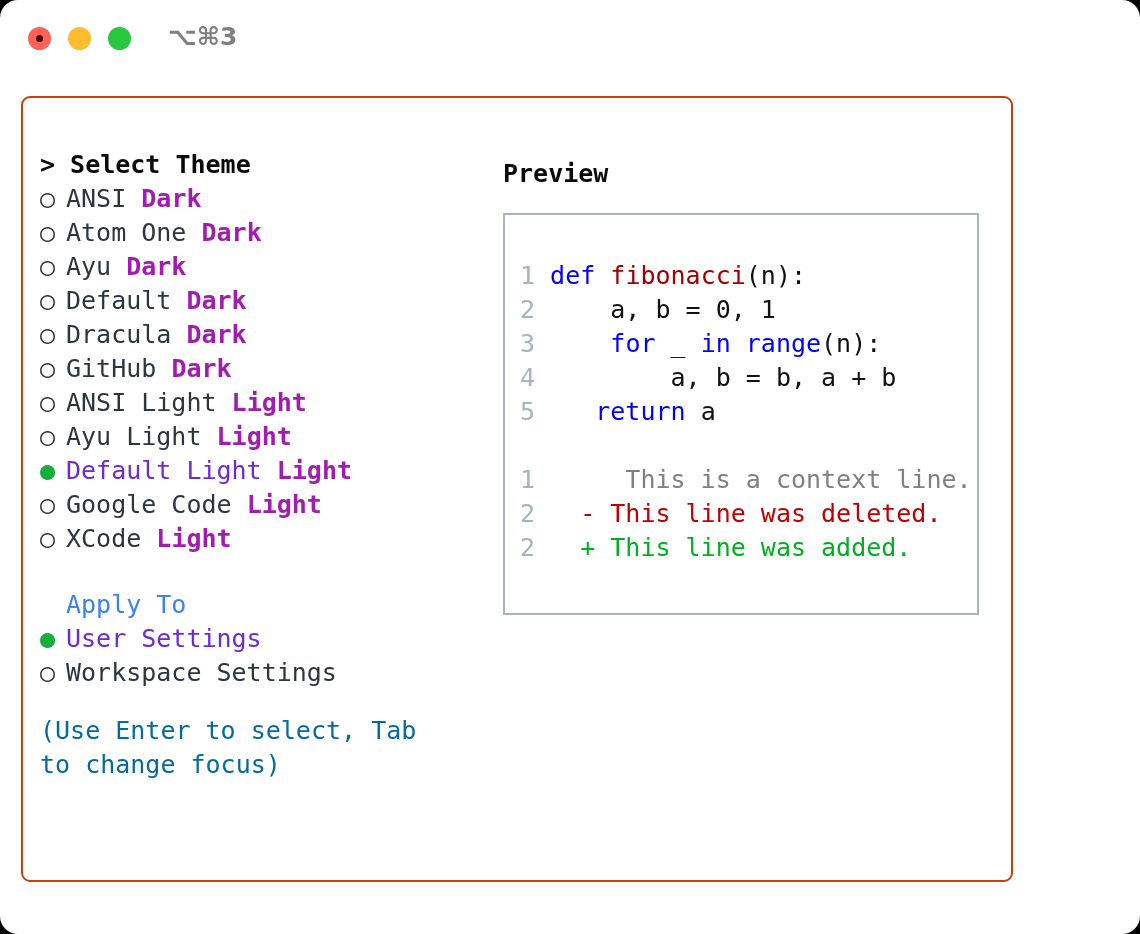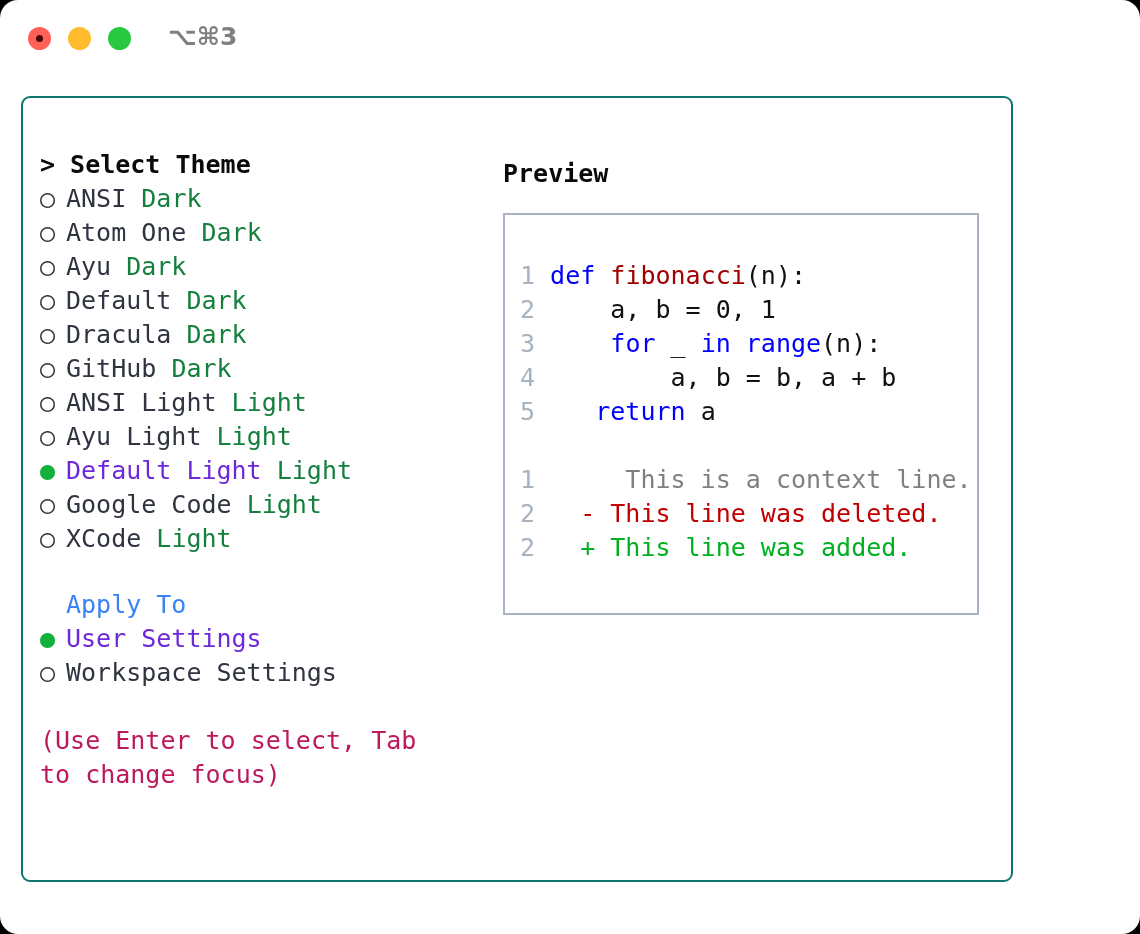--- a/index.html
+++ b/index.html
@@ -62,21 +62,21 @@
     white-space: pre;
   }
 
   
   #panel {
     position: absolute;
     left: 21px;
     top: 96px;
     width: 992px;
     height: 786px;
-    border: 2px solid #0f766e;
+    border: 2px solid #c2410c;
     border-radius: 9px;
     box-sizing: border-box;
     background: #ffffff;
   }
 
   
   #left-col {
     position: absolute;
     left: 17px;
     top: 50px;
@@ -96,35 +96,35 @@
     color: #2f3440;
   }
   .marker {
     display: inline-block;
     width: 26px;
     color: #2f3440;
   }
   .row.selected .marker { color: #14ae3c; }
   .row.selected .name   { color: #6d28d9; }
   .name { color: #2f3440; }
-  .cat  { color: #15803d; }
+  .cat  { color: #a21caf; font-weight: bold; }
 
   #apply-block { margin-top: 32px; }
   .apply-hdr {
     font-size: 25px;
     line-height: 34px;
     color: #3b82f6;
     white-space: pre;
     padding-left: 26px;
   }
   #hint {
-    margin-top: 34px;
-    font-size: 25px;
-    line-height: 34px;
-    color: #be185d;
+    margin-top: 24px;
+    font-size: 25px;
+    line-height: 34px;
+    color: #0369a1;
     width: 400px;
     white-space: pre-wrap;
   }
 
   
   #right-col {
     position: absolute;
     left: 480px;
     top: 59px;
     width: 500px;

